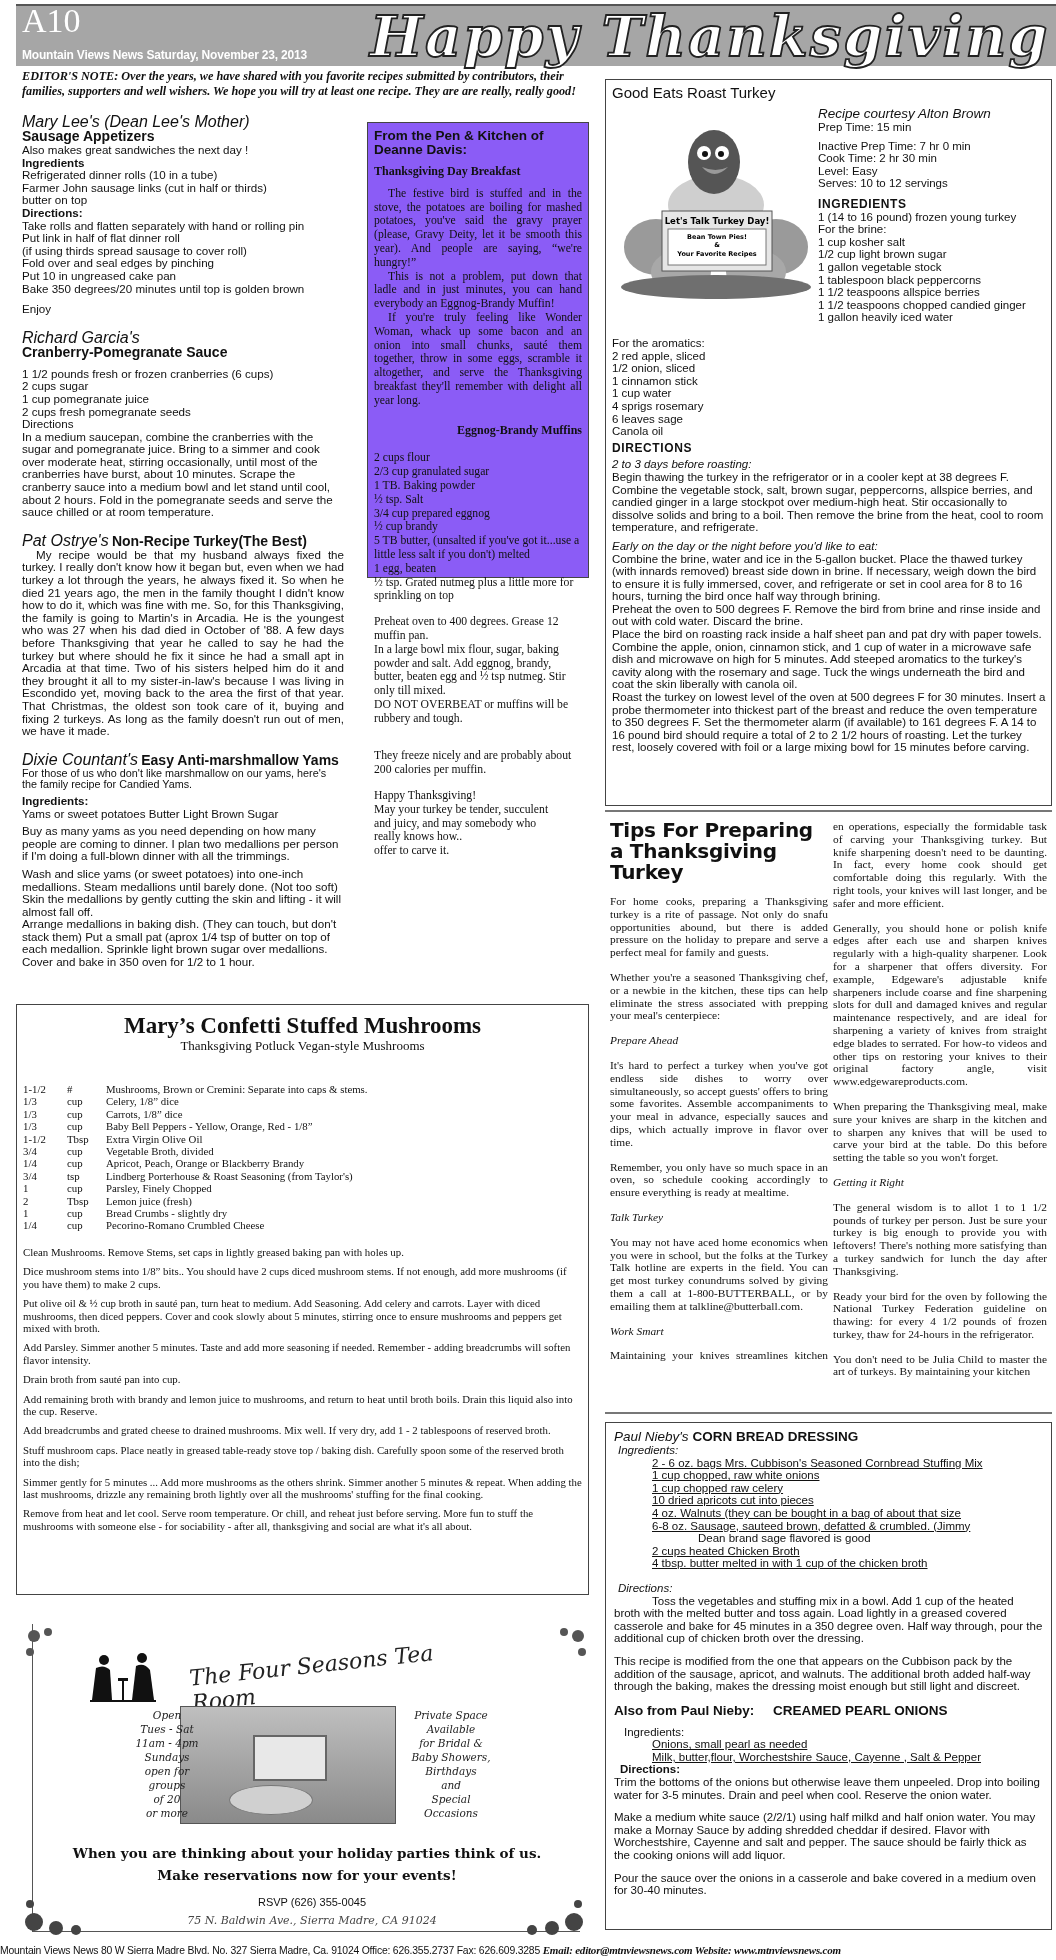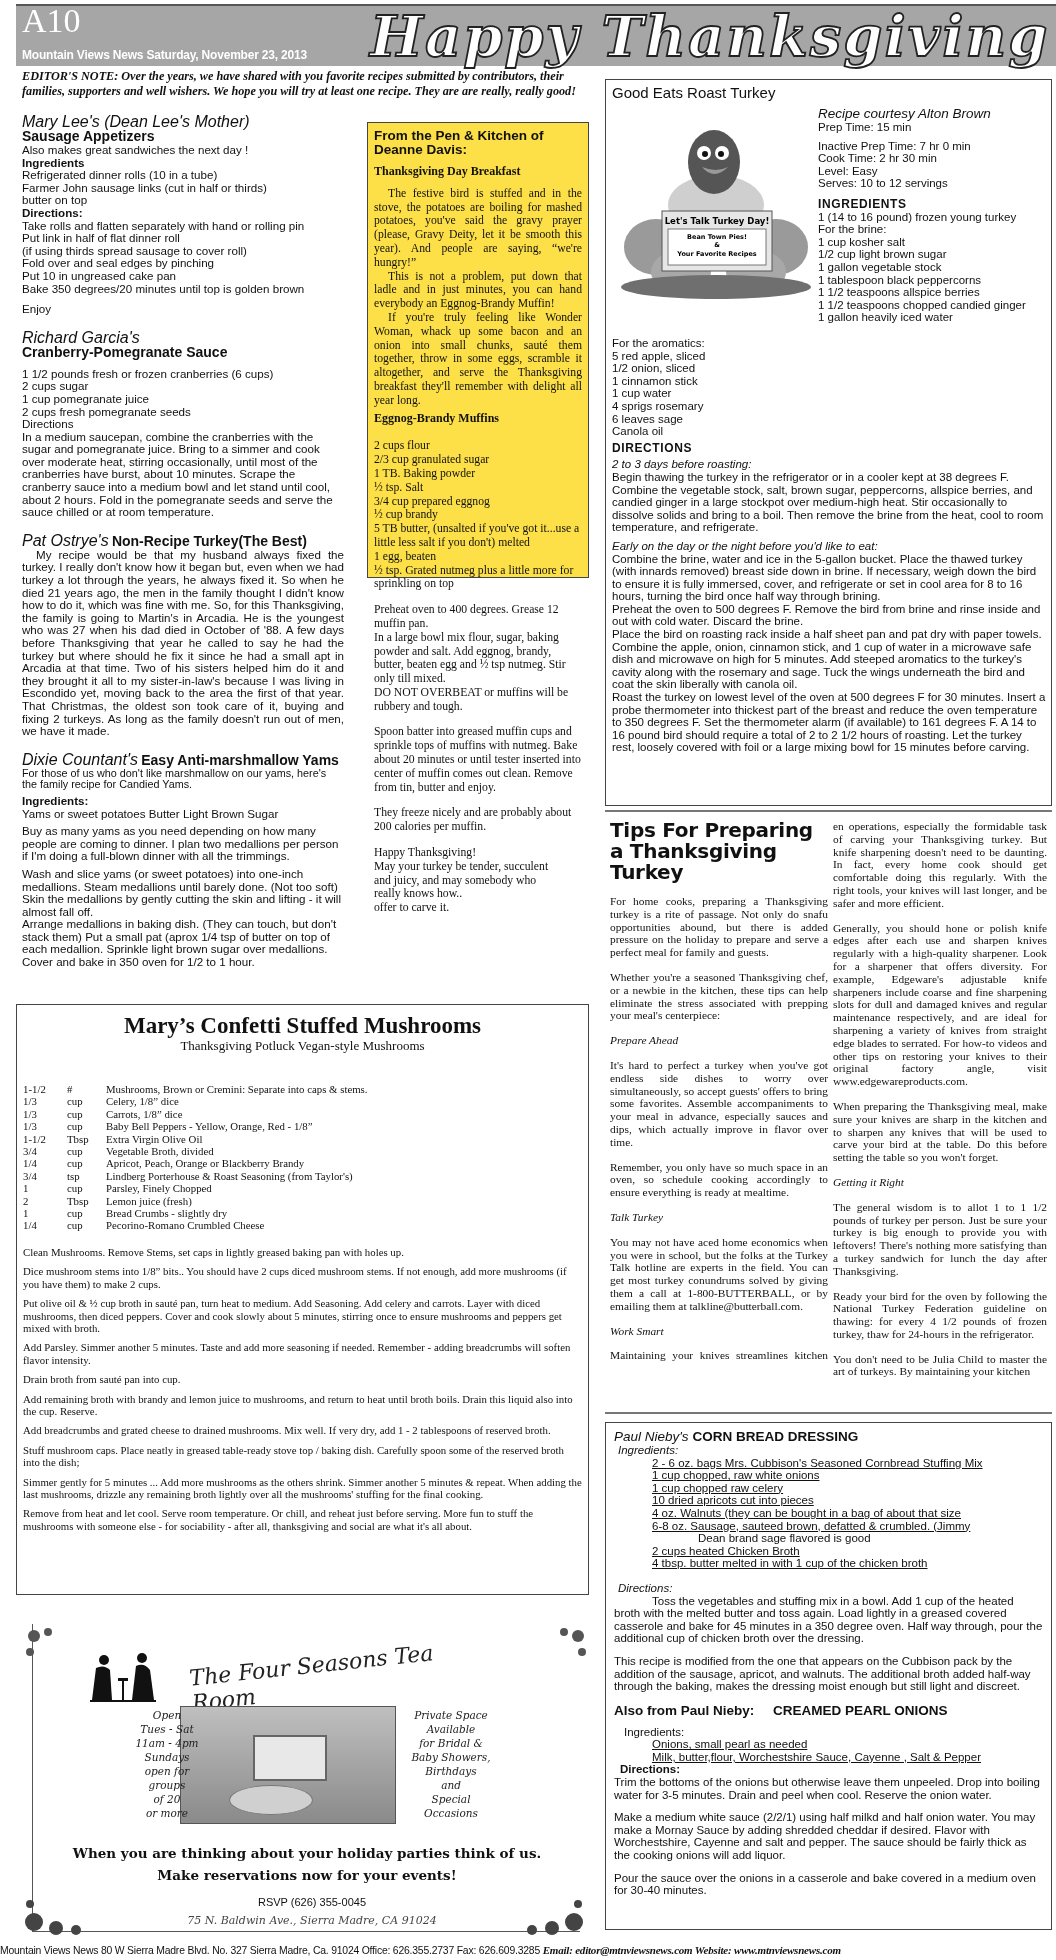--- a/index.html
+++ b/index.html
@@ -22,21 +22,21 @@
   .col-left p, .col-left div { margin: 0; }
   .byline { font-style: italic; font-size: 16px; line-height: 15px; }
   .recipe-title { font-weight: bold; font-size: 14px; line-height: 15px; }
   .sub-h { font-weight: bold; margin-top: 8px; }
   .gap { height: 8px; }
   .gap-l { height: 14px; }
   .justify { text-align: justify; }
   .indent { text-indent: 14px; }
 
   
-  .davis-box { left: 367px; top: 122px; width: 222px; height: 456px; background: #fde047; border: 1.5px solid #444; padding: 6px 6px; font-family: "Liberation Serif", serif; font-size: 11.7px; line-height: 13.8px; }
+  .davis-box { left: 367px; top: 122px; width: 222px; height: 456px; background: #8b5cf6; border: 1.5px solid #444; padding: 6px 6px; font-family: "Liberation Serif", serif; font-size: 11.7px; line-height: 13.8px; }
   .davis-box .hdr { font-family: "Liberation Sans", sans-serif; font-weight: bold; font-size: 13.5px; line-height: 14px; margin-bottom: 8px; }
   .davis-box .sub { font-weight: bold; font-size: 12px; margin-bottom: 8px; }
   .davis-box p { text-align: justify; }
   .davis-box .center { text-align: left; }
 
   
   .goodeats-box { left: 605px; top: 79px; width: 447px; height: 727px; border: 1.5px solid #444; padding: 4px 6px; font-size: 11.5px; line-height: 12.6px; }
   .ge-title { font-size: 15px; line-height: 17px; }
   .ge-image { position: absolute; left: 10px; top: 27px; width: 200px; height: 200px; }
   .ge-right { position: absolute; left: 212px; top: 26px; width: 230px; }
@@ -153,37 +153,36 @@
     <div>Arrange medallions in baking dish. (They can touch, but don't stack  them)  Put a small pat (aprox 1/4 tsp of butter on top of each medallion.  Sprinkle light brown sugar over medallions. Cover and bake in 350 oven for 1/2 to 1 hour.</div>
   </section>
 </div>
 
 <div class="abs davis-box">
   <div class="hdr">From the Pen &amp; Kitchen of Deanne Davis:</div>
   <div class="sub">Thanksgiving Day Breakfast</div>
   <p class="indent">The festive bird is stuffed and in the stove, the potatoes are boiling for mashed potatoes, you've said the gravy prayer (please, Gravy Deity, let it be smooth this year).  And people are saying, “we're hungry!”</p>
   <p class="indent">This is not a problem, put down that ladle and in just minutes, you can hand everybody an Eggnog-Brandy Muffin!</p>
   <p class="indent">If you're truly feeling like Wonder Woman, whack up some bacon and an onion into small chunks, sauté them together, throw in some eggs, scramble it altogether, and serve the Thanksgiving breakfast they'll remember with delight all year long.</p>
-  <div class="sub" style="margin-top:4px;">Eggnog-Brandy Muffins</div>
+  <div class="sub" style="margin-top:16px;text-align:right;">Eggnog-Brandy Muffins</div>
   <div style="height:6px"></div>
   <div>2 cups flour</div>
   <div>2/3 cup granulated sugar</div>
   <div>1 TB. Baking powder</div>
   <div>½ tsp. Salt</div>
   <div>3/4 cup prepared eggnog</div>
   <div>½ cup brandy</div>
   <div>5 TB butter, (unsalted if you've got it...use a little less salt if you don't) melted</div>
   <div>1 egg, beaten</div>
   <div>½ tsp. Grated nutmeg plus a little more for sprinkling on top</div>
   <div style="height:12px"></div>
   <div>Preheat oven to 400 degrees.  Grease 12 muffin pan.</div>
   <div>In a large bowl mix flour, sugar, baking powder and salt.  Add eggnog, brandy, butter, beaten egg and ½ tsp nutmeg.  Stir only till mixed.</div>
   <div>DO NOT OVERBEAT or muffins will be rubbery and tough.</div>
   <div style="height:12px"></div>
-  <div>Spoon batter into greased muffin cups and sprinkle tops of muffins with nutmeg.  Bake about 20 minutes or until tester inserted into center of muffin comes out clean.  Remove from tin, butter and enjoy.</div>
   <div style="height:12px"></div>
   <div>They freeze nicely and are probably about 200 calories per muffin.</div>
   <div style="height:12px"></div>
   <div class="center">Happy Thanksgiving!</div>
   <div class="center">May your turkey be tender, succulent</div>
   <div class="center">and juicy, and may somebody who</div>
   <div class="center">really knows how..</div>
   <div class="center">offer to carve it.</div>
 </div>
 
@@ -229,21 +228,21 @@
     <div>1/2 cup light brown sugar</div>
     <div>1 gallon vegetable stock</div>
     <div>1 tablespoon black peppercorns</div>
     <div>1 1/2 teaspoons allspice berries</div>
     <div>1 1/2 teaspoons chopped candied ginger</div>
     <div>1 gallon heavily iced water</div>
   </div>
 
   <div class="ge-bottom">
     <div>For the aromatics:</div>
-    <div>5 red apple, sliced</div>
+    <div>2 red apple, sliced</div>
     <div>1/2 onion, sliced</div>
     <div>1 cinnamon stick</div>
     <div>1 cup water</div>
     <div>4 sprigs rosemary</div>
     <div>6 leaves sage</div>
     <div>Canola oil</div>
     <div style="height:4px"></div>
     <div class="ge-caps">DIRECTIONS</div>
     <div style="height:4px"></div>
     <div style="font-style:italic">2 to 3 days before roasting:</div>

